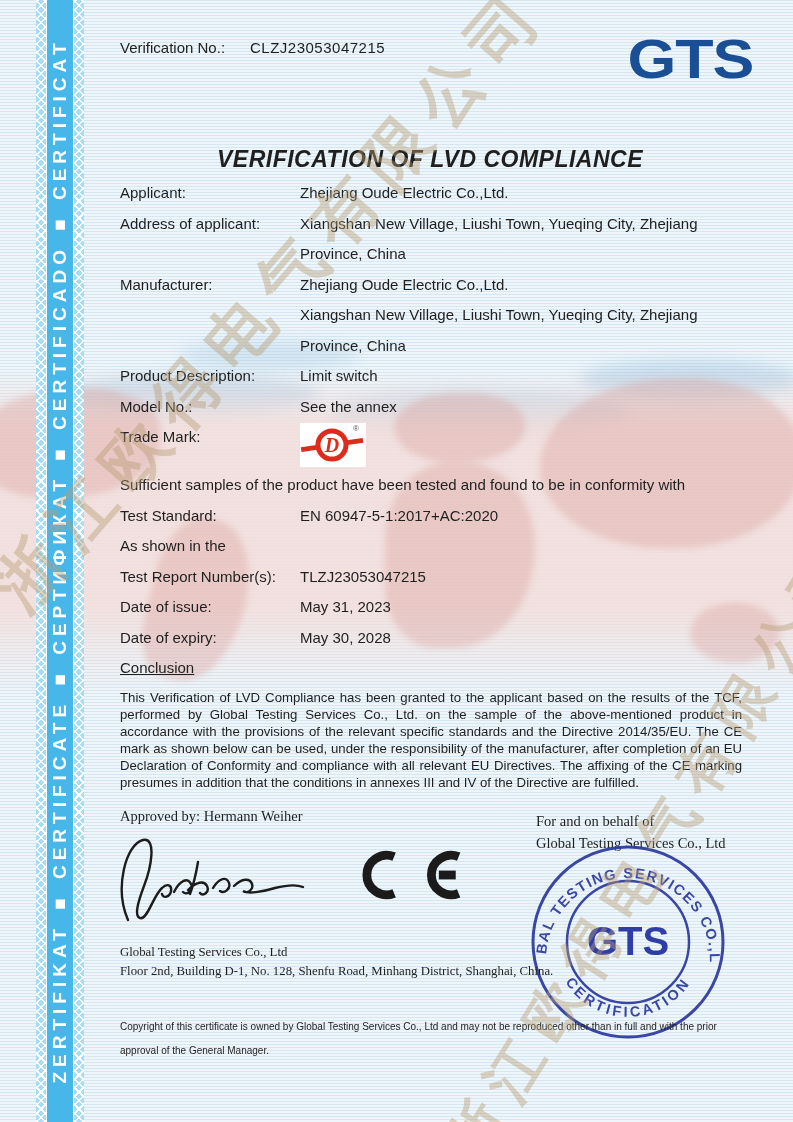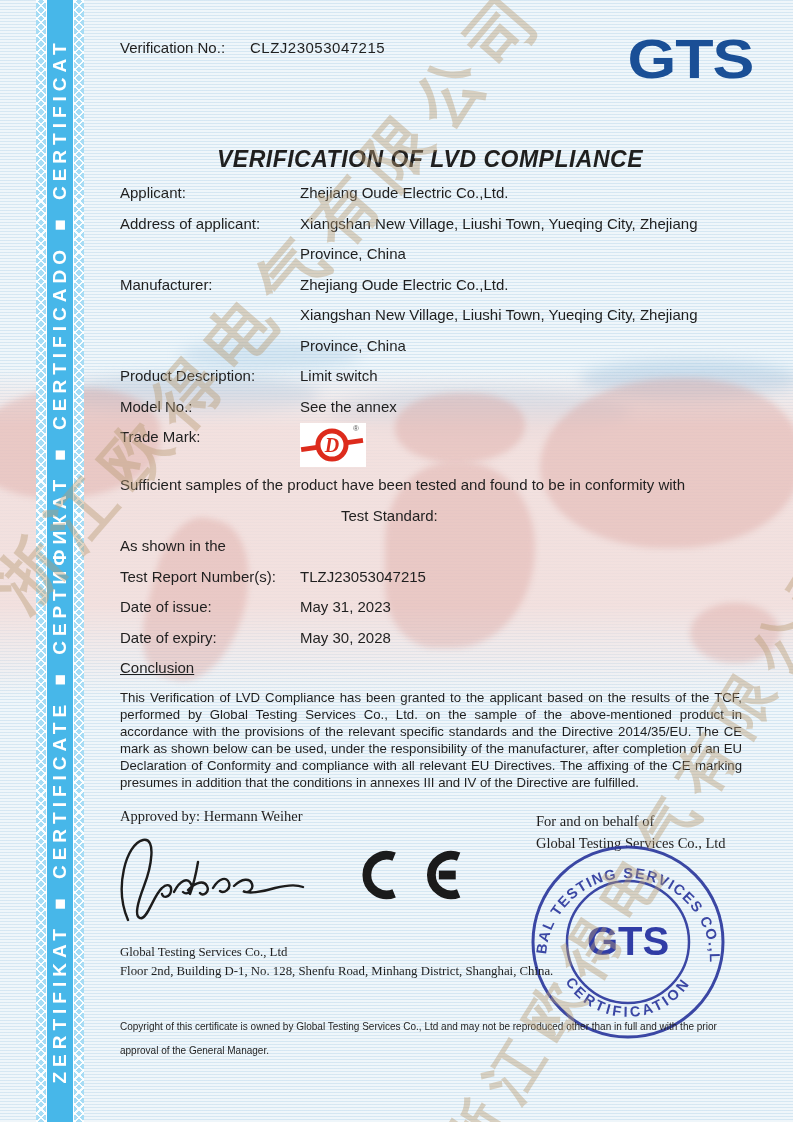--- a/index.html
+++ b/index.html
@@ -207,20 +207,23 @@
               <text x="56" y="8" text-anchor="middle" font-size="8" fill="#555">®</text>
             </svg>
           </div>
         </div>
       </div>
 
       <div class="full-line">Sufficient samples of the product have been tested and found to be in conformity with</div>
 
       <div class="kv-row">
         <div class="kv-label">Test Standard:</div>
+        <div class="kv-value">
+            <div class="kv-line">EN 60947-5-1:2017+AC:2020</div>
+          </div>
       </div>
 
       <div class="full-line">As shown in the</div>
 
       <div class="kv-row">
         <div class="kv-label">Test Report Number(s):</div>
         <div class="kv-value">
             <div class="kv-line">TLZJ23053047215</div>
           </div>
       </div>

